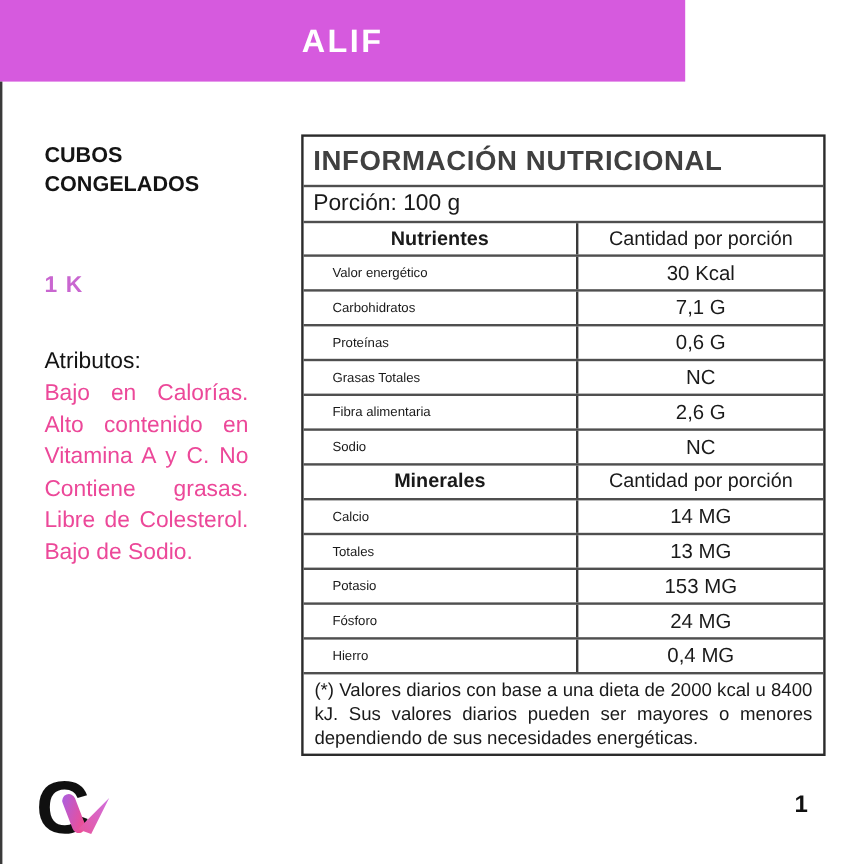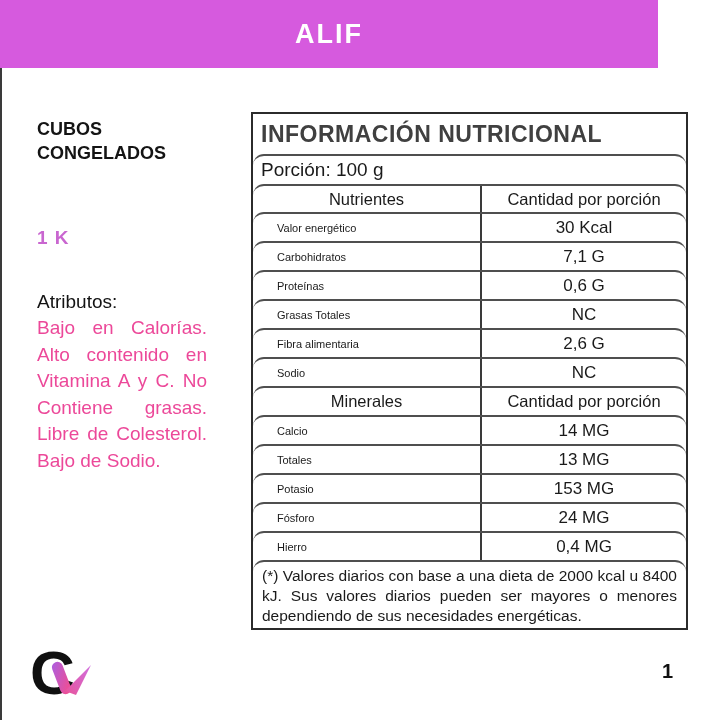--- a/index.html
+++ b/index.html
@@ -2,21 +2,21 @@
 <html><head>
 <meta charset="utf-8">
 <style>
   html,body{margin:0;padding:0;}
   body{
     width:720px;height:720px;position:relative;background:#ffffff;
     font-family:"Liberation Sans", sans-serif;color:#151515;overflow:hidden;
   }
   
   .header{
-    position:absolute;left:0;top:0;width:658px;height:68px;
+    position:absolute;left:0;top:0;width:571px;height:68px;
     background:#d65ade;display:flex;align-items:center;justify-content:center;
   }
   .brand{
     color:#ffffff;font-size:27px;font-weight:bold;letter-spacing:2px;
   }
   .left-edge{
     position:absolute;left:0;top:68px;width:2px;height:652px;background:#3a3a3a;
   }
   
   .product{position:absolute;left:37px;top:117px;width:205px;}
@@ -34,37 +34,37 @@
   }
   .attributes-text{
     margin:0;font-size:19px;line-height:26.5px;text-align:justify;color:#ec4899;
   }
   
   .ntable{
     position:absolute;left:251px;top:112px;width:437px;
     border:2px solid #2b2b2b;background:#fff;box-sizing:border-box;
   }
   .trow{box-sizing:border-box;display:flex;align-items:center;}
-  .trow + .trow{border-top:2px solid #4f4f4f;border-radius:11px;}
+  .trow + .trow{border-top:2px solid #4f4f4f;}
   .t-title{
     height:40px;font-size:23px;font-weight:bold;letter-spacing:0.5px;
     padding-left:8px;color:#404040;
   }
   .t-porcion{height:30px;font-size:19px;padding-left:8px;color:#1a1a1a;}
   .t-colhead{height:28px;padding:0;}
   .t-datarow{height:29px;padding:0;}
   .cell-l{
     box-sizing:border-box;width:227px;height:100%;display:flex;align-items:center;
     font-size:11px;padding-left:24px;color:#1a1a1a;
   }
   .cell-r{
     box-sizing:border-box;width:206px;height:100%;display:flex;align-items:center;
     justify-content:center;font-size:17px;border-left:2px solid #3a3a3a;color:#1a1a1a;
   }
-  .colhead-l{justify-content:center;font-weight:normal;font-size:16.5px;padding-left:0;}
+  .colhead-l{justify-content:center;font-weight:bold;font-size:16.5px;padding-left:0;}
   .colhead-r{font-size:16.5px;}
   .t-footnote{
     height:68px;align-items:flex-start;padding:4px 9px 0 9px;display:block;
   }
   .t-footnote p{
     margin:0;font-size:15.5px;line-height:20px;text-align:justify;color:#1a1a1a;
   }
   
   .logo{position:absolute;left:30px;top:640px;width:72px;height:66px;}
   .page-number{

